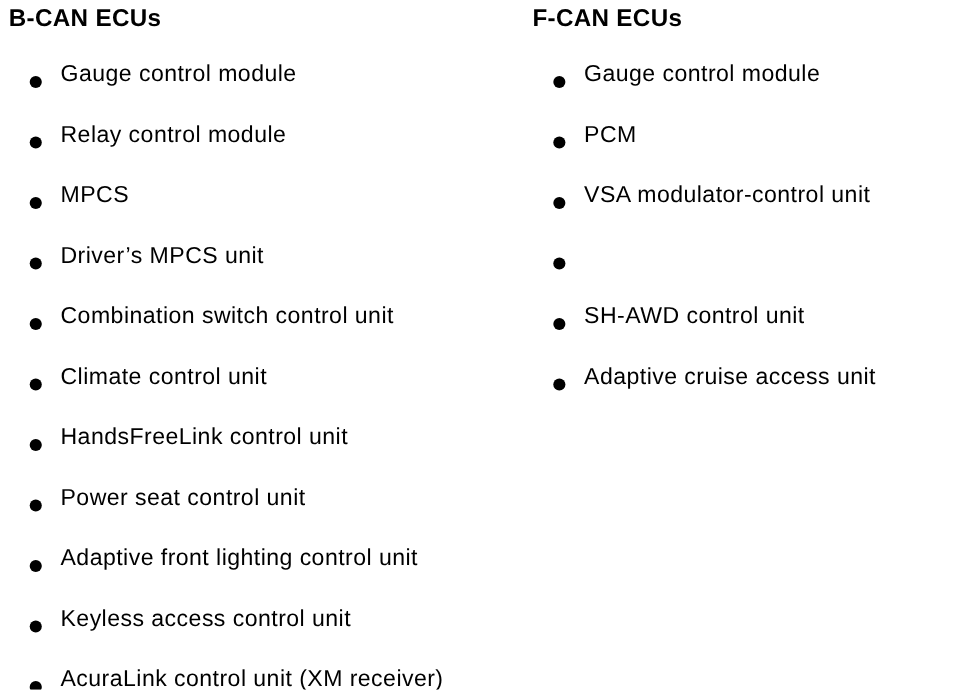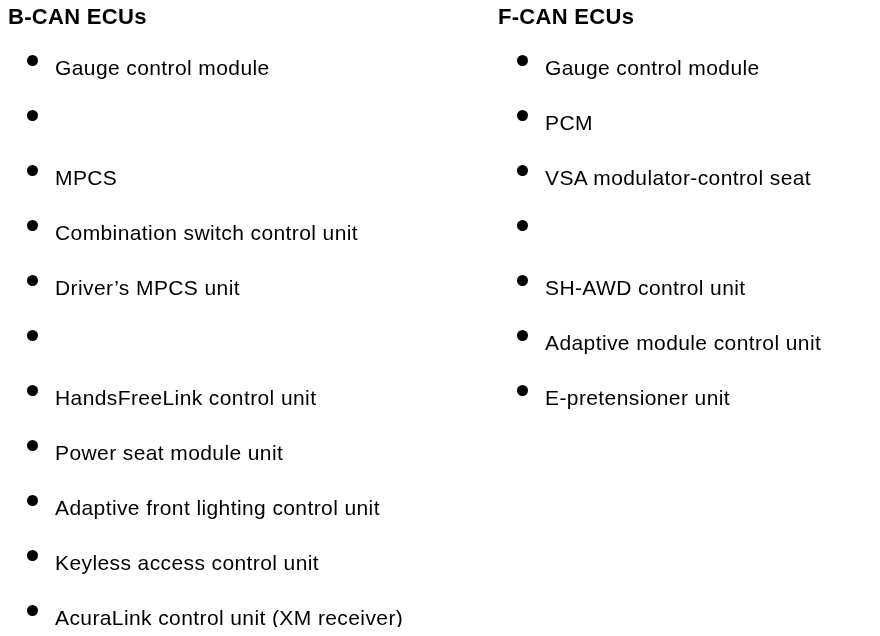--- a/index.html
+++ b/index.html
@@ -14,37 +14,37 @@
     background: #ffffff;
     color: #000000;
     font-family: "Liberation Sans", sans-serif;
     overflow: hidden;
   }
   .column {
     position: absolute;
     top: 4px;
   }
   .column-bcan { left: 8px;  width: 470px; }
-  .column-fcan { left: 498px; width: 375px; }
+  .column-fcan { left: 484px; width: 375px; }
   .col-heading {
     margin: 0;
     font-size: 22px;
     line-height: 26px;
     font-weight: bold;
     letter-spacing: 0.3px;
     color: #000000;
   }
   ul.ecu-list {
     list-style: none;
     margin: 25px 0 0 0;
     padding: 0;
   }
   ul.ecu-list li {
     display: flex;
-    align-items: flex-start;
+    align-items: flex-end;
     height: 25px;
     margin-bottom: 30px;
     padding-left: 19px;
     font-size: 21px;
     line-height: 25px;
     letter-spacing: 0.4px;
     color: #000000;
     white-space: nowrap;
   }
   .bullet {
@@ -64,43 +64,45 @@
 
   <section class="column column-bcan">
     <h2 class="col-heading">B-CAN ECUs</h2>
     <ul class="ecu-list">
         <li>
           <span class="bullet"></span>
           <span class="item-label">Gauge control module</span>
         </li>
         <li>
           <span class="bullet"></span>
+          <span class="item-label">Relay control module</span>
         </li>
         <li>
           <span class="bullet"></span>
           <span class="item-label">MPCS</span>
         </li>
         <li>
           <span class="bullet"></span>
+          <span class="item-label">Driver’s MPCS unit</span>
+        </li>
+        <li>
+          <span class="bullet"></span>
           <span class="item-label">Combination switch control unit</span>
         </li>
         <li>
           <span class="bullet"></span>
-          <span class="item-label">Driver’s MPCS unit</span>
-        </li>
-        <li>
-          <span class="bullet"></span>
+          <span class="item-label">Climate control unit</span>
         </li>
         <li>
           <span class="bullet"></span>
           <span class="item-label">HandsFreeLink control unit</span>
         </li>
         <li>
           <span class="bullet"></span>
-          <span class="item-label">Power seat module unit</span>
+          <span class="item-label">Power seat control unit</span>
         </li>
         <li>
           <span class="bullet"></span>
           <span class="item-label">Adaptive front lighting control unit</span>
         </li>
         <li>
           <span class="bullet"></span>
           <span class="item-label">Keyless access control unit</span>
         </li>
         <li>
@@ -116,33 +118,29 @@
         <li>
           <span class="bullet"></span>
           <span class="item-label">Gauge control module</span>
         </li>
         <li>
           <span class="bullet"></span>
           <span class="item-label">PCM</span>
         </li>
         <li>
           <span class="bullet"></span>
-          <span class="item-label">VSA modulator-control seat</span>
+          <span class="item-label">VSA modulator-control unit</span>
         </li>
         <li>
           <span class="bullet"></span>
         </li>
         <li>
           <span class="bullet"></span>
           <span class="item-label">SH-AWD control unit</span>
         </li>
         <li>
           <span class="bullet"></span>
-          <span class="item-label">Adaptive module control unit</span>
-        </li>
-        <li>
-          <span class="bullet"></span>
-          <span class="item-label">E-pretensioner unit</span>
+          <span class="item-label">Adaptive cruise access unit</span>
         </li>
       </ul>
   </section>
 
 </div>
 
 </body></html>

